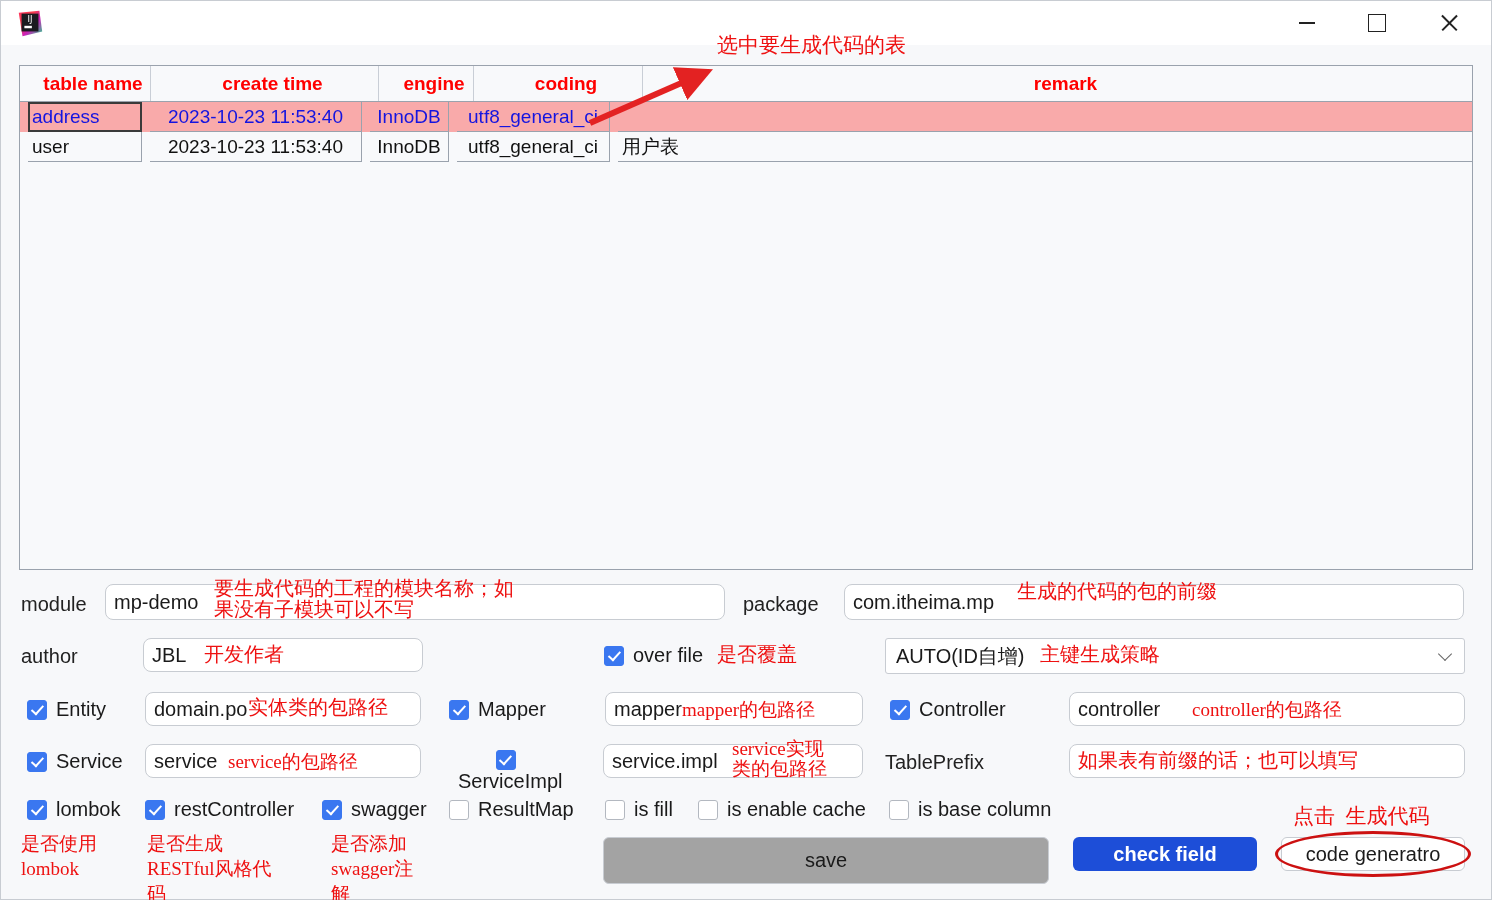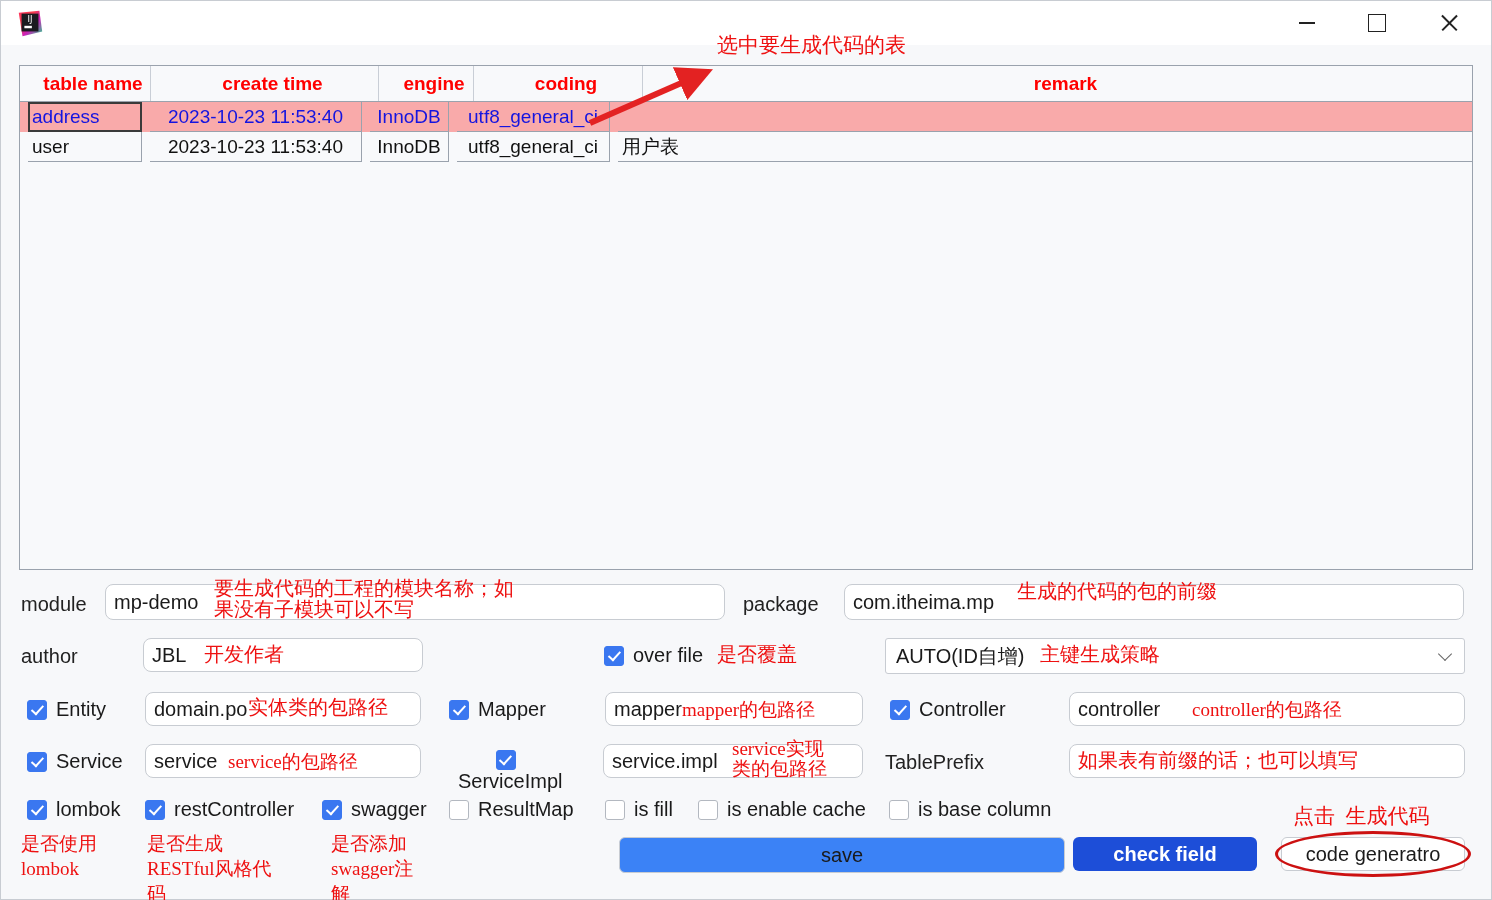--- a/index.html
+++ b/index.html
@@ -159,22 +159,22 @@
   .cblabel { margin-left: 9px; font-size: 20px; color: #1a1a1a; white-space: nowrap; }
 
   
   .btn {
     position: absolute;
     display: flex; align-items: center; justify-content: center;
     border-radius: 6px;
     font-size: 20px;
   }
   #save-button {
-    left: 602px; top: 836px; width: 446px; height: 36px;
-    background: #3b82f6; border: 1px solid #c8ccd2; color: #1a1a1a; margin-left: 16px;
+    left: 602px; top: 836px; width: 446px; height: 47px;
+    background: #a3a3a3; border: 1px solid #c8ccd2; color: #1a1a1a;
   }
   #check-field-button {
     left: 1072px; top: 836px; width: 184px; height: 34px;
     background: #1d4ed8; border: none; color: #ffffff; font-weight: bold;
   }
   #code-generator-button {
     left: 1280px; top: 836px; width: 184px; height: 34px;
     background: #ffffff; border: 1px solid #c8ccd2; color: #1a1a1a;
   }
   #circle-anno {

